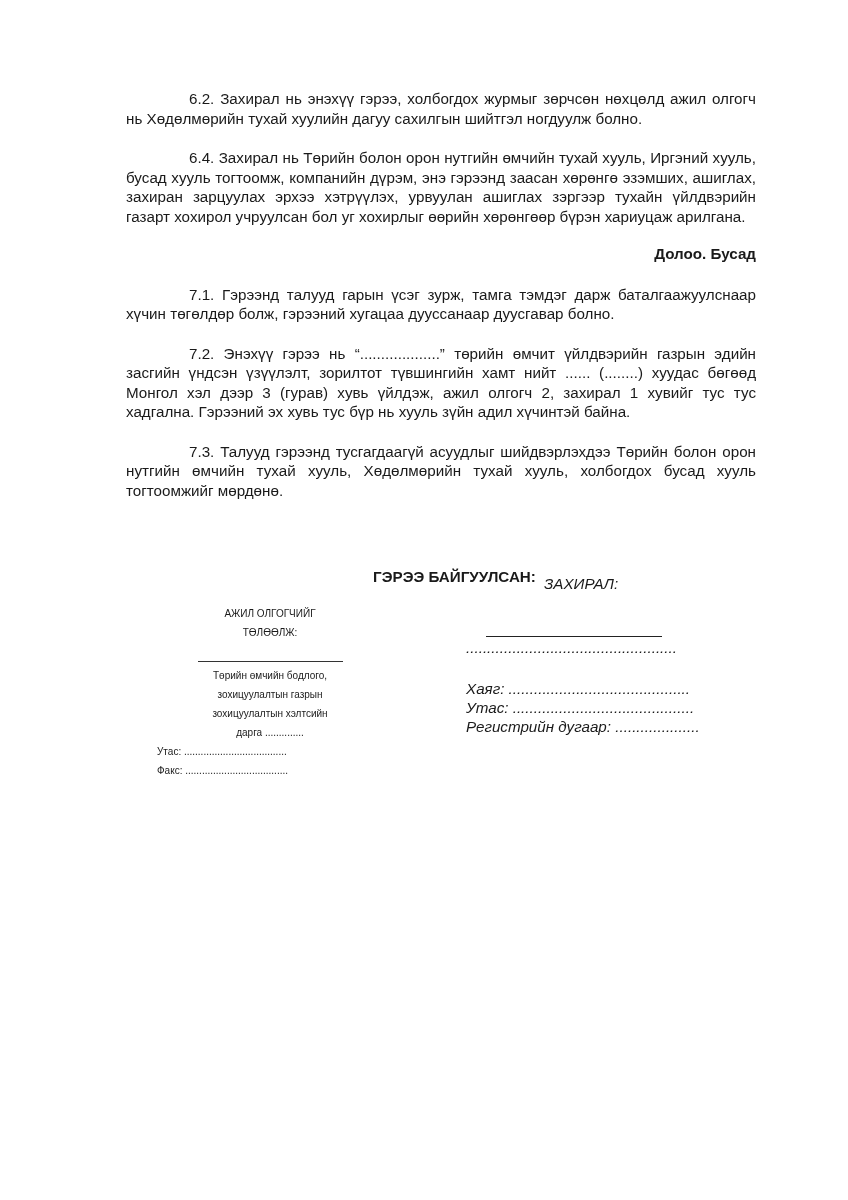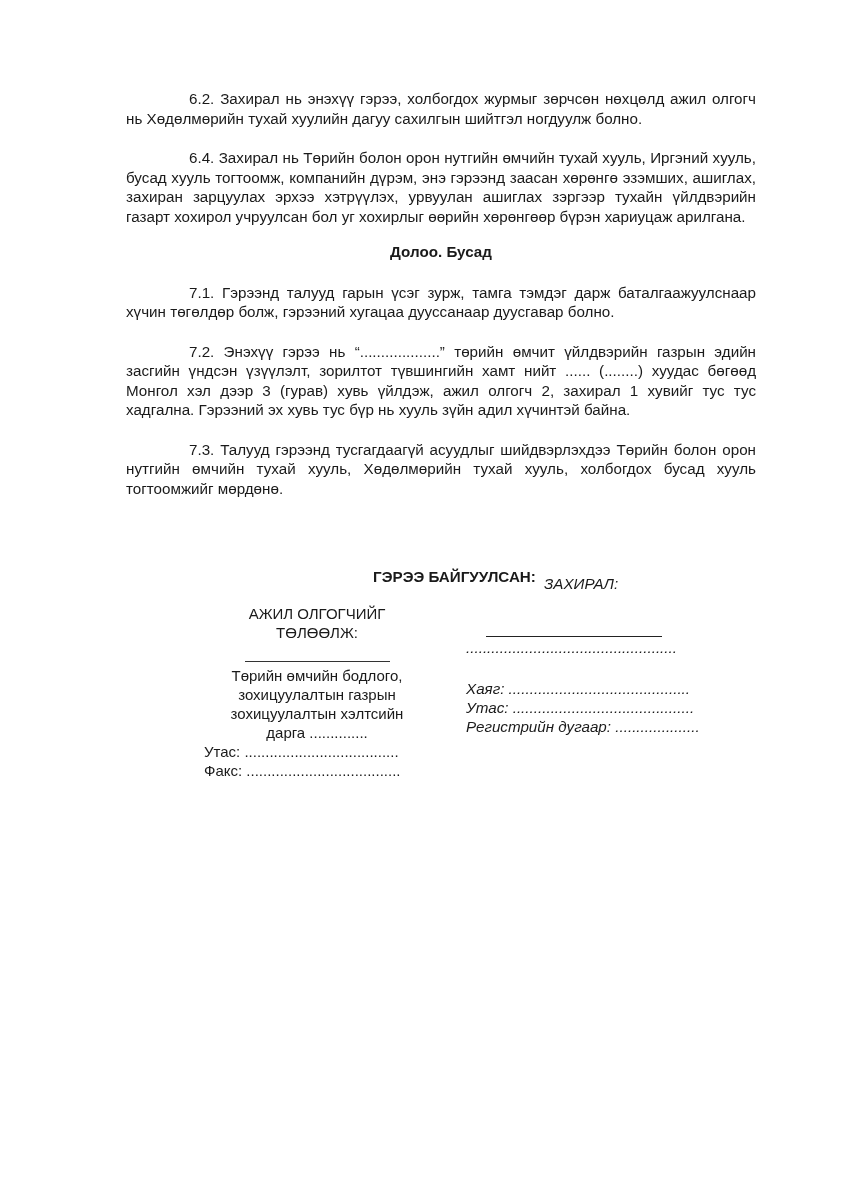--- a/index.html
+++ b/index.html
@@ -1,24 +1,24 @@
 <!DOCTYPE html>
 <html><head>
 <meta charset="utf-8">
 <style>
   html, body { margin: 0; padding: 0; background: #ffffff; }
   body { width: 848px; height: 1200px; position: relative; overflow: hidden;
          font-family: "Liberation Sans", sans-serif; color: #1a1a1a; }
   .page { position: absolute; left: 126px; top: 89px; width: 630px; }
   .para { font-size: 15.2px; line-height: 19.5px; text-align: justify; text-indent: 63px; margin: 0 0 20px 0; }
-  .para.tight { margin-bottom: 16px; }
-  .heading { font-weight: bold; font-size: 15.2px; line-height: 19.5px; text-align: center; margin: 0 0 21px 0; }
+  .para.tight { margin-bottom: 0; }
+  .heading { font-weight: bold; font-size: 15.2px; line-height: 19.5px; text-align: right; margin: 18px 0 21px 0; }
   .sig-title { position: absolute; top: 568px; left: 0; width: 848px; text-align: center; padding-left: 61px; box-sizing: border-box;
                font-weight: bold; font-size: 15.2px; }
-  .col-left { position: absolute; left: 155px; top: 604px; width: 230px; text-align: center; font-size: 15px; line-height: 19px; margin-left: 47px; }
+  .col-left { position: absolute; left: 155px; top: 604px; width: 230px; text-align: center; font-size: 10px; line-height: 19px; }
   .col-right { position: absolute; left: 460px; top: 574px; width: 260px; font-size: 15.2px; line-height: 19px; font-style: italic; }
   .sig-line { border-top: 1.5px solid #333; height: 0; }
   .left-line { width: 145px; margin: 19px auto 4px auto; }
   .right-line { width: 176px; margin: 43px 0 0 26px; border-top: 1.5px solid #222; }
   .left-info { text-align: left; margin-left: 2px; }
   .right-dots { margin: 1px 0 0 6px; }
   .right-info { margin-top: 22px; margin-left: 6px; }
 </style>
 </head>
 <body>

